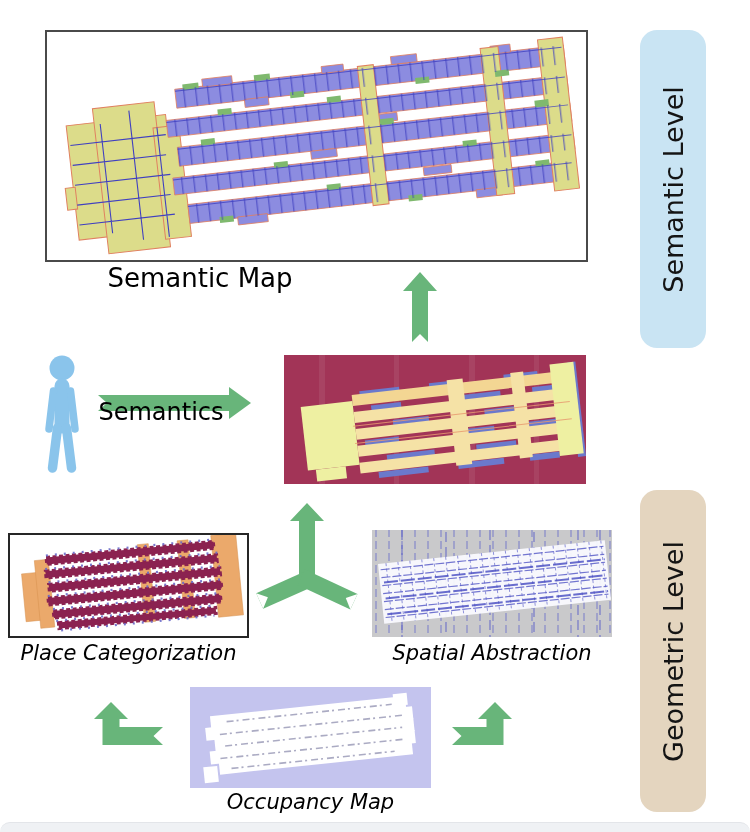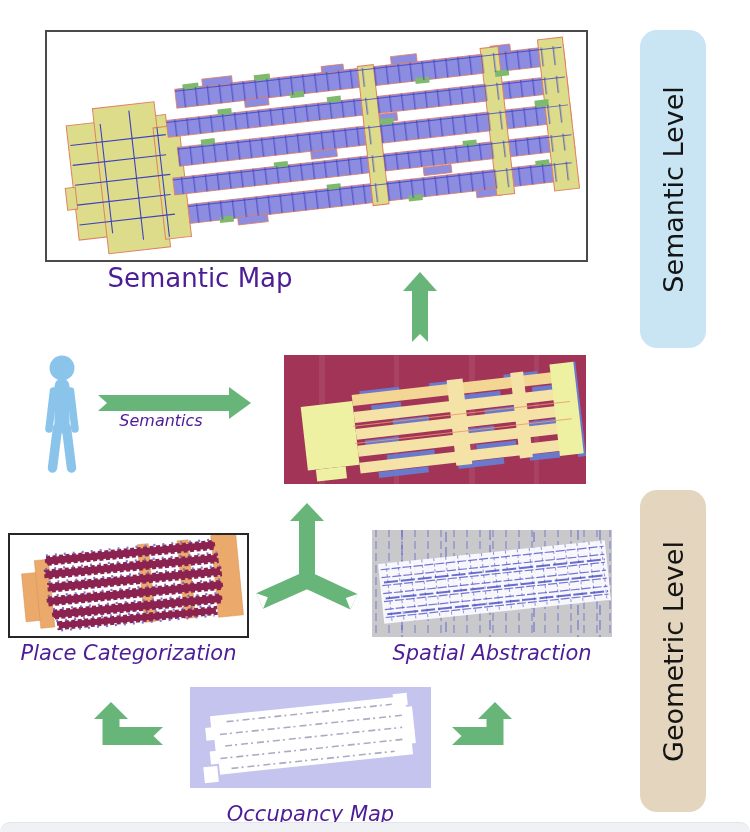--- a/index.html
+++ b/index.html
@@ -5,27 +5,27 @@
   html,body{margin:0;padding:0;background:#ffffff;}
   .canvas{position:relative;width:750px;height:832px;background:#ffffff;overflow:hidden;
           font-family:"DejaVu Sans","Liberation Sans",sans-serif;color:#1c1c1c;}
   .box{position:absolute;background:#ffffff;box-sizing:border-box;border:2px solid #3f3f3f;}
   .semantic-box{left:45px;top:30px;width:543px;height:232px;border-color:#4a4a4a;}
   .placecat-box{left:8px;top:533px;width:241px;height:105px;border-color:#262626;}
   .pane{position:absolute;display:block;}
   .spatial-pane{left:372px;top:530px;}
   .occupancy-pane{left:190px;top:687px;}
   .central-pane{left:284px;top:355px;}
-  .lbl{position:absolute;text-align:center;color:#4c1d95;line-height:1.15;}
+  .lbl{position:absolute;text-align:center;color:#000000;line-height:1.15;}
   .lbl-semantic-map{left:55px;top:264px;width:290px;font-size:26px;}
-  .lbl-semantics{left:86px;top:412px;width:150px;font-size:16px;font-style:italic;}
+  .lbl-semantics{left:86px;top:399px;width:150px;font-size:24px;}
   .lbl-italic{font-style:italic;font-size:21px;}
   .lbl-placecat{left:4px;top:641px;width:249px;text-align:center;}
   .lbl-spatial{left:368px;top:641px;width:248px;}
-  .lbl-occupancy{left:186px;top:790px;width:249px;margin-top:12px;}
+  .lbl-occupancy{left:186px;top:790px;width:249px;}
   .pill{position:absolute;left:640px;width:66px;border-radius:17px;
         display:flex;align-items:center;justify-content:center;}
   .pill span{transform:rotate(-90deg);white-space:nowrap;font-size:27px;color:#141414;}
   .pill-semantic{top:30px;height:318px;background:#c9e4f3;}
   .pill-geometric{top:490px;height:322px;background:#e4d5bf;}
   .overlay{position:absolute;left:0;top:0;pointer-events:none;}
   .arrowfill{fill:#68b57a;}
   .notch{fill:#ffffff;}
   .person-stroke{stroke:#8ac4eb;fill:none;stroke-linecap:round;}
   .person-head{fill:#8ac4eb;}

